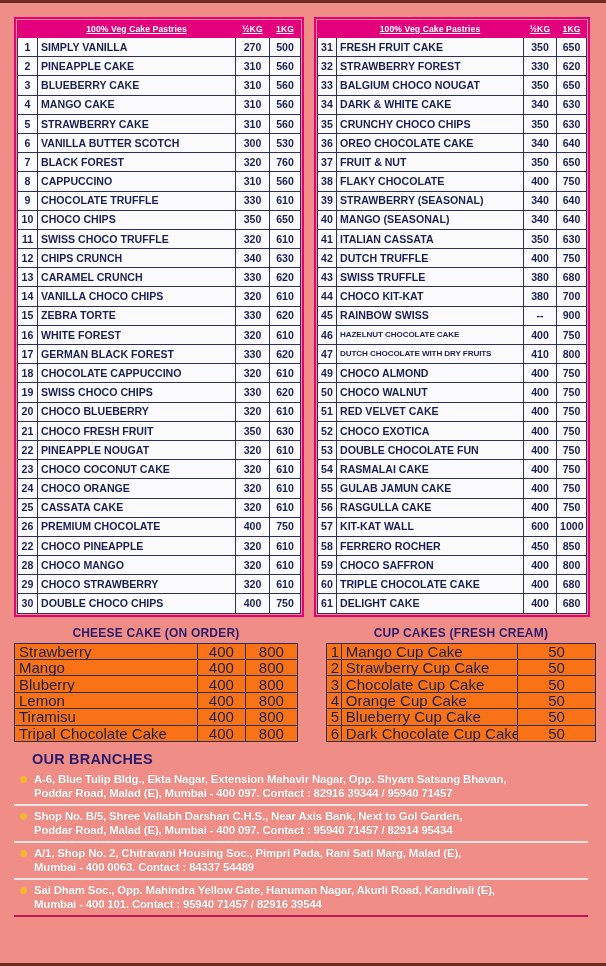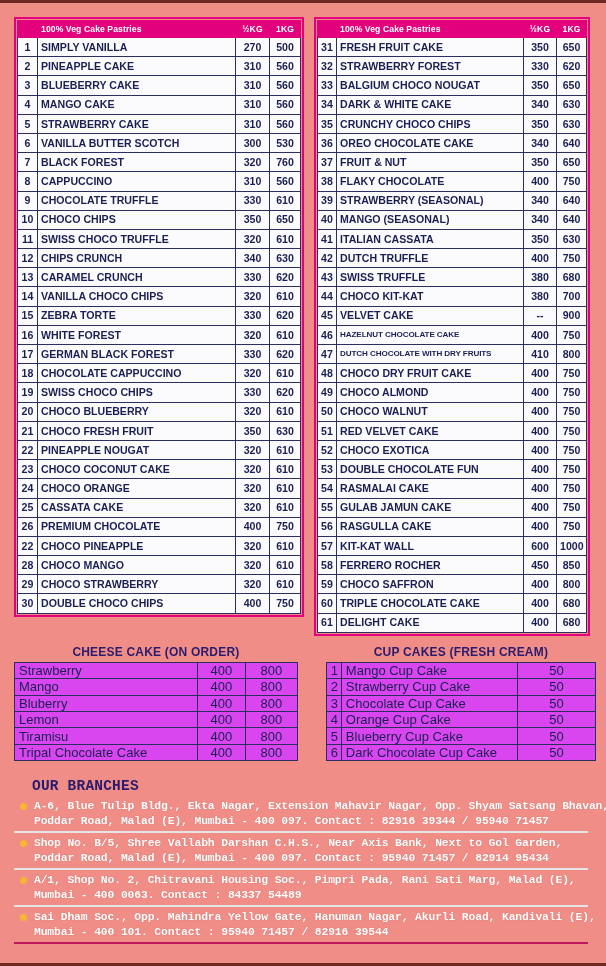--- a/index.html
+++ b/index.html
@@ -37,20 +37,22 @@
     white-space: nowrap;
     overflow: hidden;
   }
   table.price thead th {
     background: #e2007d;
     color: #ffffff;
     border-color: #e2007d;
     font-size: 8.6px;
     letter-spacing: .1px;
     height: 17px;
+    text-align: center;
+    text-decoration: underline;
   }
   table.price thead th.blank { background: #e2007d; }
   .c-no   { width: 20px; text-align: center; font-size: 10px; }
   .c-name { text-align: left; padding-left: 5px; }
   .c-half { width: 34px; text-align: center; }
   .c-one  { width: 31px; text-align: center; }
   .right .c-no   { width: 19px; }
   .right .c-half { width: 33px; }
   .right .c-one  { width: 30px; }
   td.c-name.small { font-size: 8.1px; letter-spacing: -.1px; }
@@ -64,37 +66,37 @@
     text-align: center;
     color: #2b1b6e;
     font-weight: bold;
     font-size: 12px;
     letter-spacing: .2px;
     padding: 2px 0 3px;
   }
   table.sec-tbl { width: 100%; border-collapse: collapse; table-layout: fixed; border: 1px solid #2b2f5e; }
   table.sec-tbl td {
     border: 1px solid #2b2f5e;
-    background: #d946ef;
+    background: #f97316;
     color: #1a1f52;
-    font-size: 13px;
+    font-size: 15px;
     height: 16.4px;
     line-height: 1;
     padding: 0 4px;
     white-space: nowrap;
     overflow: hidden;
   }
   .s-name { text-align: left; }
   .s-no { width: 15px; text-align: center; font-size: 9px; }
   .s-val { width: 48px; text-align: center; }
   .s-val2 { width: 52px; text-align: center; }
   .cup .s-val { width: 78px; }
 
   
-  .branches { margin-top: 17px; width: 574px; font-family: Liberation Mono, monospace; }
+  .branches { margin-top: 9px; width: 574px; }
   .branches h2 {
     color: #2b1b6e;
     font-size: 14.5px;
     font-weight: bold;
     letter-spacing: .2px;
     margin: 0 0 2px 18px;
   }
   .branch {
     position: relative;
     padding: 3px 0 3px 20px;
@@ -422,41 +424,35 @@
               <td class="c-one">680</td>
             </tr>
             <tr>
               <td class="c-no">44</td>
               <td class="c-name">CHOCO KIT-KAT</td>
               <td class="c-half">380</td>
               <td class="c-one">700</td>
             </tr>
             <tr>
               <td class="c-no">45</td>
-              <td class="c-name">VELVET CAKE</td>
+              <td class="c-name">RAINBOW SWISS</td>
               <td class="c-half">--</td>
               <td class="c-one">900</td>
             </tr>
             <tr>
               <td class="c-no">46</td>
               <td class="c-name small">HAZELNUT CHOCOLATE CAKE</td>
               <td class="c-half">400</td>
               <td class="c-one">750</td>
             </tr>
             <tr>
               <td class="c-no">47</td>
               <td class="c-name small">DUTCH CHOCOLATE WITH DRY FRUITS</td>
               <td class="c-half">410</td>
               <td class="c-one">800</td>
-            </tr>
-            <tr>
-              <td class="c-no">48</td>
-              <td class="c-name">CHOCO DRY FRUIT CAKE</td>
-              <td class="c-half">400</td>
-              <td class="c-one">750</td>
             </tr>
             <tr>
               <td class="c-no">49</td>
               <td class="c-name">CHOCO ALMOND</td>
               <td class="c-half">400</td>
               <td class="c-one">750</td>
             </tr>
             <tr>
               <td class="c-no">50</td>
               <td class="c-name">CHOCO WALNUT</td>

